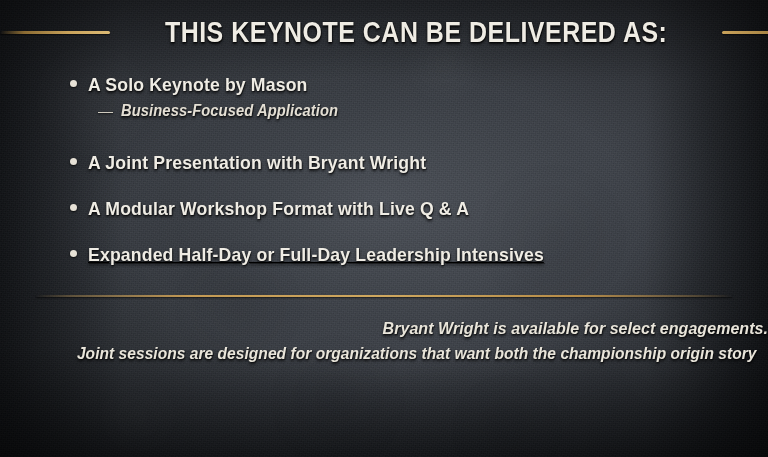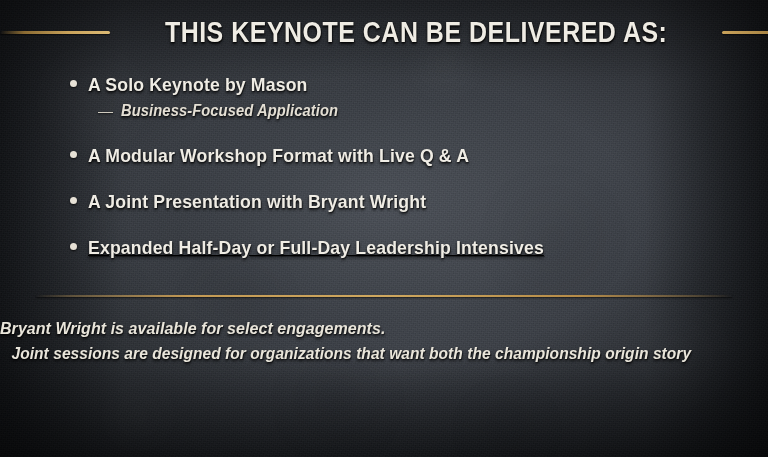--- a/index.html
+++ b/index.html
@@ -182,21 +182,21 @@
     color: #e4dfd4;
     transform: scaleX(0.92);
     transform-origin: left center;
     white-space: nowrap;
     text-shadow:
       0 2px 3px rgba(0,0,0,0.8),
       1px 1px 0 rgba(0,0,0,0.4);
   }
 
   
-  .bullet-block.b0 { margin-bottom: 25px; }
+  .bullet-block.b0 { margin-bottom: 32px; }
   .bullet-block.b1 { margin-bottom: 24px; }
   .bullet-block.b2 { margin-bottom: 24px; }
   .bullet-block.b3 { margin-bottom: 0; text-decoration: underline; }
 
   
   #divider {
     position: absolute;
     top: 295px;
     left: 36px;
     width: 696px;
@@ -211,21 +211,21 @@
       rgba(182,140,72,0) 100%);
     box-shadow: 0 1px 2px rgba(0,0,0,0.6);
   }
 
   
   #footer {
     position: absolute;
     top: 316px;
     left: 0;
     width: 768px;
-    text-align: left;
+    text-align: right;
   }
 
   .footer-line {
     font-family: "Liberation Sans Narrow", "Liberation Sans", sans-serif;
     font-style: italic;
     font-weight: 700;
     font-size: 16px;
     line-height: 25px;
     letter-spacing: 0.05px;
     color: #e9e5da;
@@ -260,34 +260,34 @@
       <div class="bullet-row">
         <span class="bullet-dot"></span>
         <span class="bullet-text">A Solo Keynote by Mason</span>
       </div>
       <div class="sub-row">
         <span class="sub-dash">—</span>
         <span class="sub-text">Business-Focused Application</span>
       </div>
     </div>
 
+    <div class="bullet-block b1">
+      <div class="bullet-row">
+        <span class="bullet-dot"></span>
+        <span class="bullet-text">A Joint Presentation with Bryant Wright</span>
+      </div>
+    </div>
+
     <div class="bullet-block b2">
       <div class="bullet-row">
         <span class="bullet-dot"></span>
         <span class="bullet-text">A Modular Workshop Format with Live Q &amp; A</span>
       </div>
     </div>
 
-    <div class="bullet-block b1">
-      <div class="bullet-row">
-        <span class="bullet-dot"></span>
-        <span class="bullet-text">A Joint Presentation with Bryant Wright</span>
-      </div>
-    </div>
-
     <div class="bullet-block b3">
       <div class="bullet-row">
         <span class="bullet-dot"></span>
         <span class="bullet-text">Expanded Half-Day or Full-Day Leadership Intensives</span>
       </div>
     </div>
 
   </div>
 
   <div id="divider" class="layer"></div>

